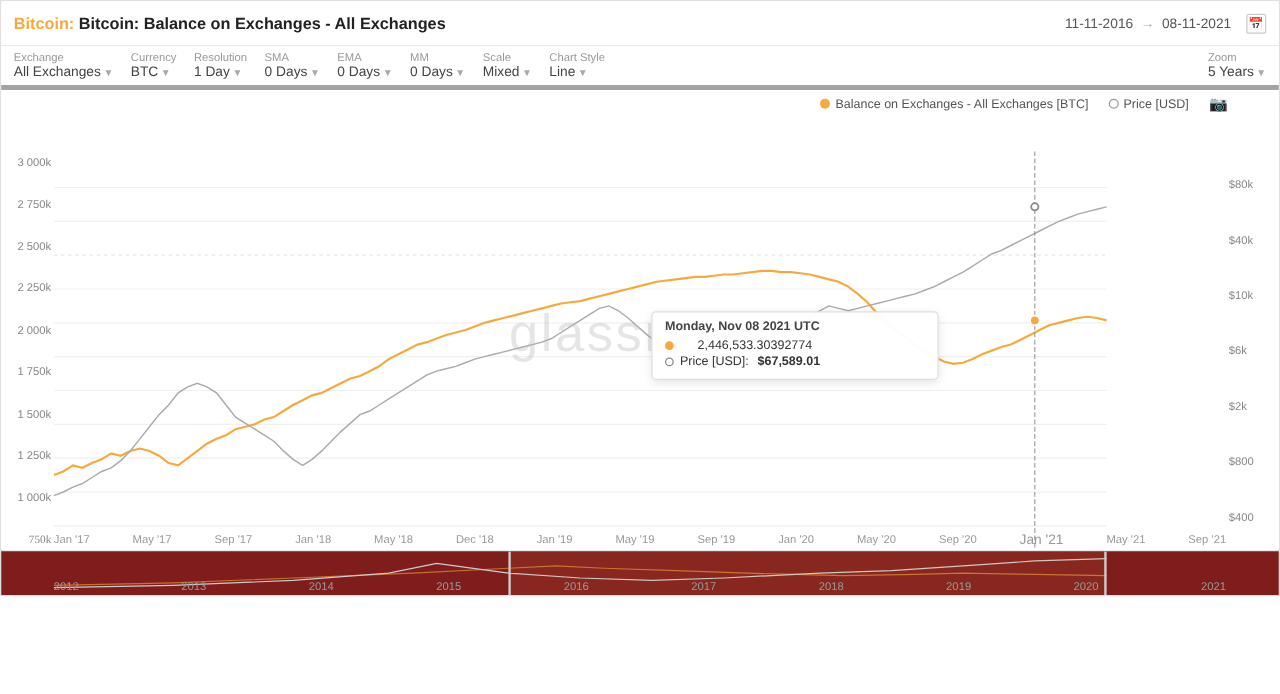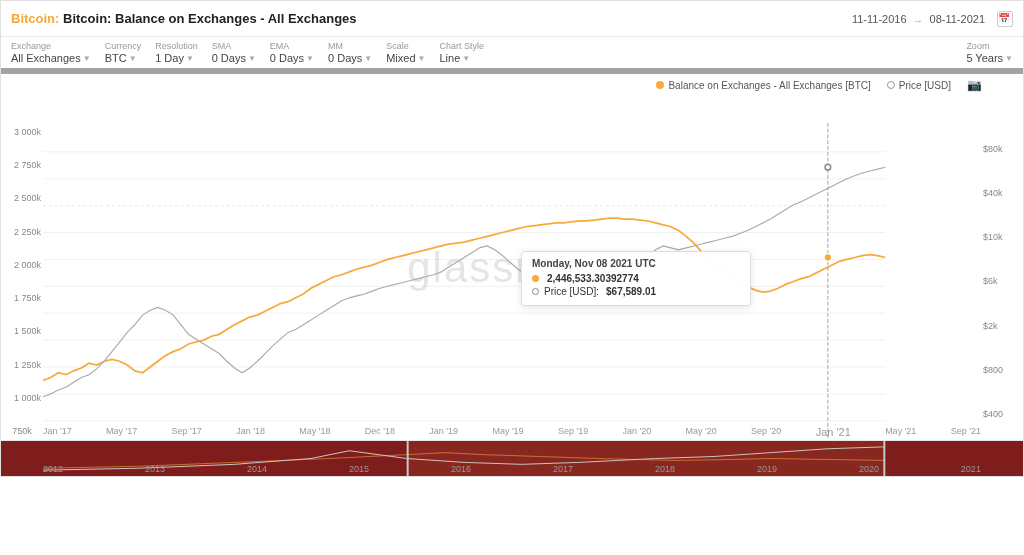--- a/index.html
+++ b/index.html
@@ -52,21 +52,21 @@
       display: flex; align-items: center; justify-content: center;
       color: #888;
       font-size: 10px;
       cursor: pointer;
     }
     
     .controls {
       display: flex;
       align-items: flex-start;
       padding: 4px 10px;
-      border-bottom: 6px solid #a3a3a3;
+      border-bottom: 4px solid #a3a3a3;
       gap: 14px;
       background: #fff;
       min-height: 30px;
     }
     .control-group {
       display: flex;
       flex-direction: column;
       font-size: 10px;
     }
     .control-label {
@@ -368,21 +368,21 @@
       <div style="position:absolute;top:0;left:0;width:42px;height:100%;display:flex;flex-direction:column;justify-content:space-between;padding:4px 2px;">
         <span style="font-size:9px;color:#888;text-align:right;">3 000k</span>
         <span style="font-size:9px;color:#888;text-align:right;">2 750k</span>
         <span style="font-size:9px;color:#888;text-align:right;">2 500k</span>
         <span style="font-size:9px;color:#888;text-align:right;">2 250k</span>
         <span style="font-size:9px;color:#888;text-align:right;">2 000k</span>
         <span style="font-size:9px;color:#888;text-align:right;">1 750k</span>
         <span style="font-size:9px;color:#888;text-align:right;">1 500k</span>
         <span style="font-size:9px;color:#888;text-align:right;">1 250k</span>
         <span style="font-size:9px;color:#888;text-align:right;">1 000k</span>
-        <span style="font-size:9px;color:#888;text-align:center;">750k</span>
+        <span style="font-size:9px;color:#888;text-align:right;font-family:Liberation Serif, serif;">750k</span>
       </div>
 
       <div style="position:absolute;top:0;right:0;width:42px;height:100%;display:flex;flex-direction:column;justify-content:space-around;padding:4px 2px;">
         <span style="font-size:9px;color:#888;">$80k</span>
         <span style="font-size:9px;color:#888;">$40k</span>
         <span style="font-size:9px;color:#888;">$10k</span>
         <span style="font-size:9px;color:#888;">$6k</span>
         <span style="font-size:9px;color:#888;">$2k</span>
         <span style="font-size:9px;color:#888;">$800</span>
         <span style="font-size:9px;color:#888;">$400</span>
@@ -404,21 +404,21 @@
         <span style="font-size:11px;color:#999;">Jan '21</span>
         <span style="font-size:9px;color:#999;">May '21</span>
         <span style="font-size:9px;color:#999;">Sep '21</span>
       </div>
     </div>
 
     <div class="tooltip">
       <div class="tooltip-date">Monday, Nov 08 2021 UTC</div>
       <div class="tooltip-row">
         <div class="tooltip-dot orange"></div>
-        <span style="font-weight:700;margin-left:3px;">2,446,533.30392774</span>
+        <span style="font-weight:400;margin-left:14px;">2,446,533.30392774</span>
       </div>
       <div class="tooltip-row">
         <div class="tooltip-dot gray"></div>
         <span>Price [USD]:</span>
         <span style="font-weight:600;margin-left:2px;">$67,589.01</span>
       </div>
     </div>
 
   </div>
 

